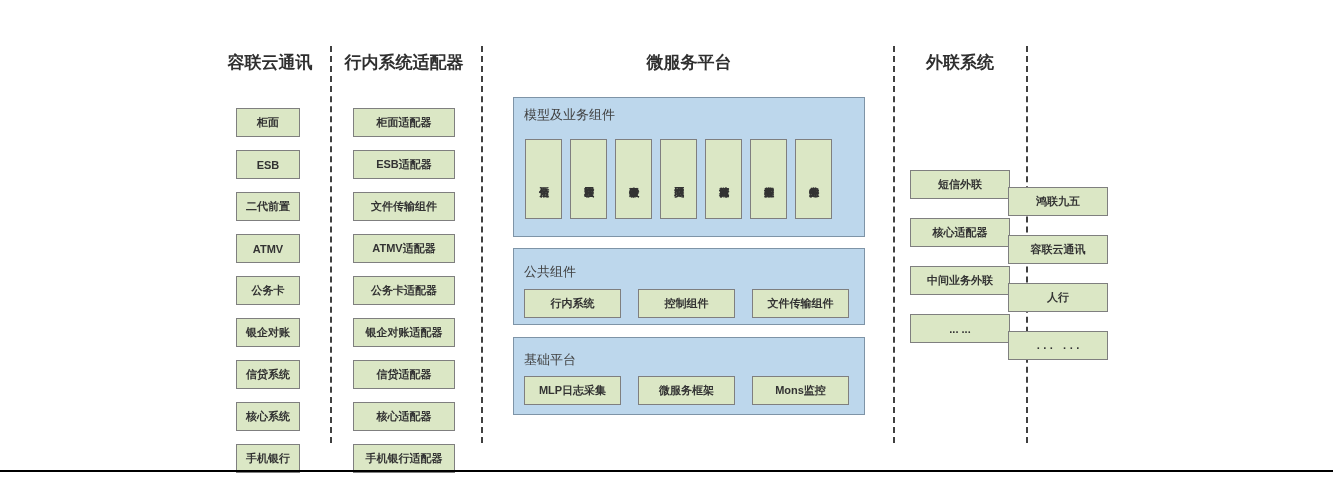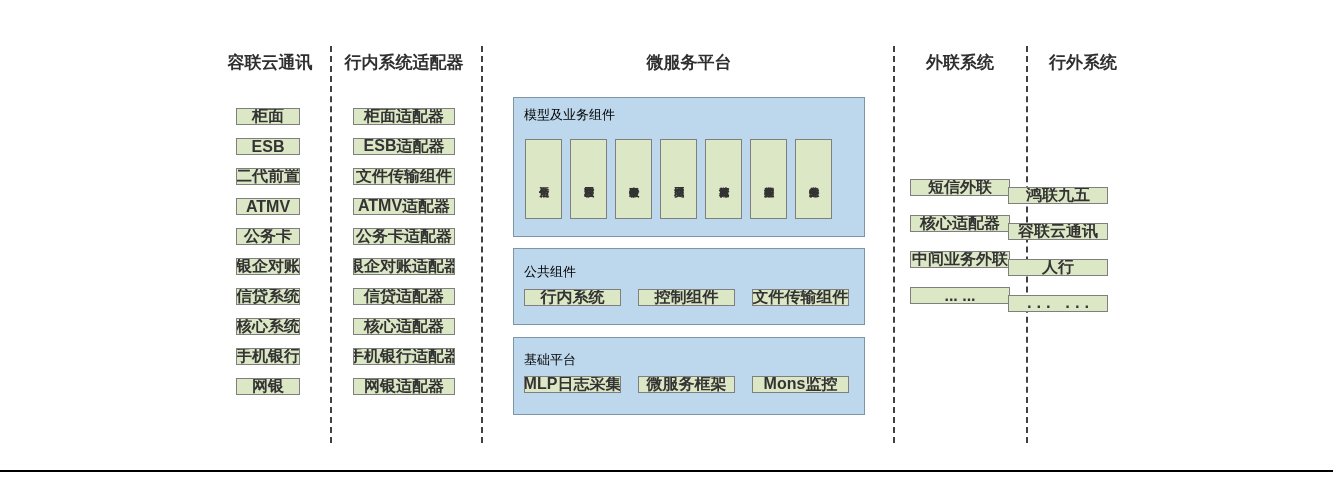--- a/index.html
+++ b/index.html
@@ -35,43 +35,43 @@
   .vcol {
     position: absolute;
     display: flex;
     flex-direction: column;
   }
   .gap13 { gap: 13px; }
   .gap19 { gap: 19px; }
   .box {
     background: var(--green-fill, #dbe7c5);
     border: 1px solid var(--green-border, #7f7f7f);
-    height: 17px;
+    height: 29px;
     flex: 0 0 auto;
     display: flex;
     align-items: center;
     justify-content: center;
-    font-size: 16px;
+    font-size: 11px;
     font-weight: bold;
     color: #333333;
     white-space: nowrap;
     overflow: hidden;
   }
   .panel {
     position: absolute;
     left: 513px;
     width: 352px;
     background: var(--blue-fill, #bdd7ec);
     border: 1px solid var(--blue-border, #7e94a7);
   }
   .panel-label {
     position: absolute;
     left: 10px;
     font-size: 13px;
-    color: #000000;
+    color: #404040;
     white-space: nowrap;
   }
   .row {
     position: absolute;
     display: flex;
     flex-direction: row;
   }
   .vrow { left: 11px; top: 41px; gap: 8px; }
   .hrow2 { left: 10px; top: 40px; gap: 17px; }
   .hrow3 { left: 10px; top: 38px; gap: 17px; }
@@ -96,21 +96,20 @@
 </style>
 </head>
 <body>
 
 <div class="canvas">
 
   <div class="col-title" style="left:208px;width:124px;">容联云通讯</div>
   <div class="col-title" style="left:334px;width:140px;">行内系统适配器</div>
   <div class="col-title" style="left:619px;width:140px;">微服务平台</div>
   <div class="col-title" style="left:890px;width:140px;">外联系统</div>
-  <div class="col-title" style="left:1013px;width:140px;">行外系统</div>
 
   <div class="sep" style="left:330px;"></div>
   <div class="sep" style="left:481px;"></div>
   <div class="sep" style="left:893px;"></div>
   <div class="sep" style="left:1026px;"></div>
 
   <div class="vcol gap13" style="left:236px;top:108px;width:64px;">
       <div class="box">柜面</div>
       <div class="box">ESB</div>
       <div class="box">二代前置</div>
@@ -160,21 +159,21 @@
 
   <div class="panel" style="top:337px;height:78px;text-align:right;">
     <div class="panel-label" style="top:13px;">基础平台</div>
     <div class="row hrow3">
         <div class="box cbox">MLP日志采集</div>
         <div class="box cbox">微服务框架</div>
         <div class="box cbox">Mons监控</div>
       </div>
   </div>
 
-  <div class="vcol gap19" style="left:910px;top:179px;width:100px;">
+  <div class="vcol gap19" style="left:910px;top:170px;width:100px;">
       <div class="box">短信外联</div>
       <div class="box">核心适配器</div>
       <div class="box">中间业务外联</div>
       <div class="box">... ...</div>
     </div>
 
   <div class="vcol gap19" style="left:1008px;top:187px;width:100px;font-family:Liberation Mono, monospace;">
       <div class="box">鸿联九五</div>
       <div class="box">容联云通讯</div>
       <div class="box">人行</div>

